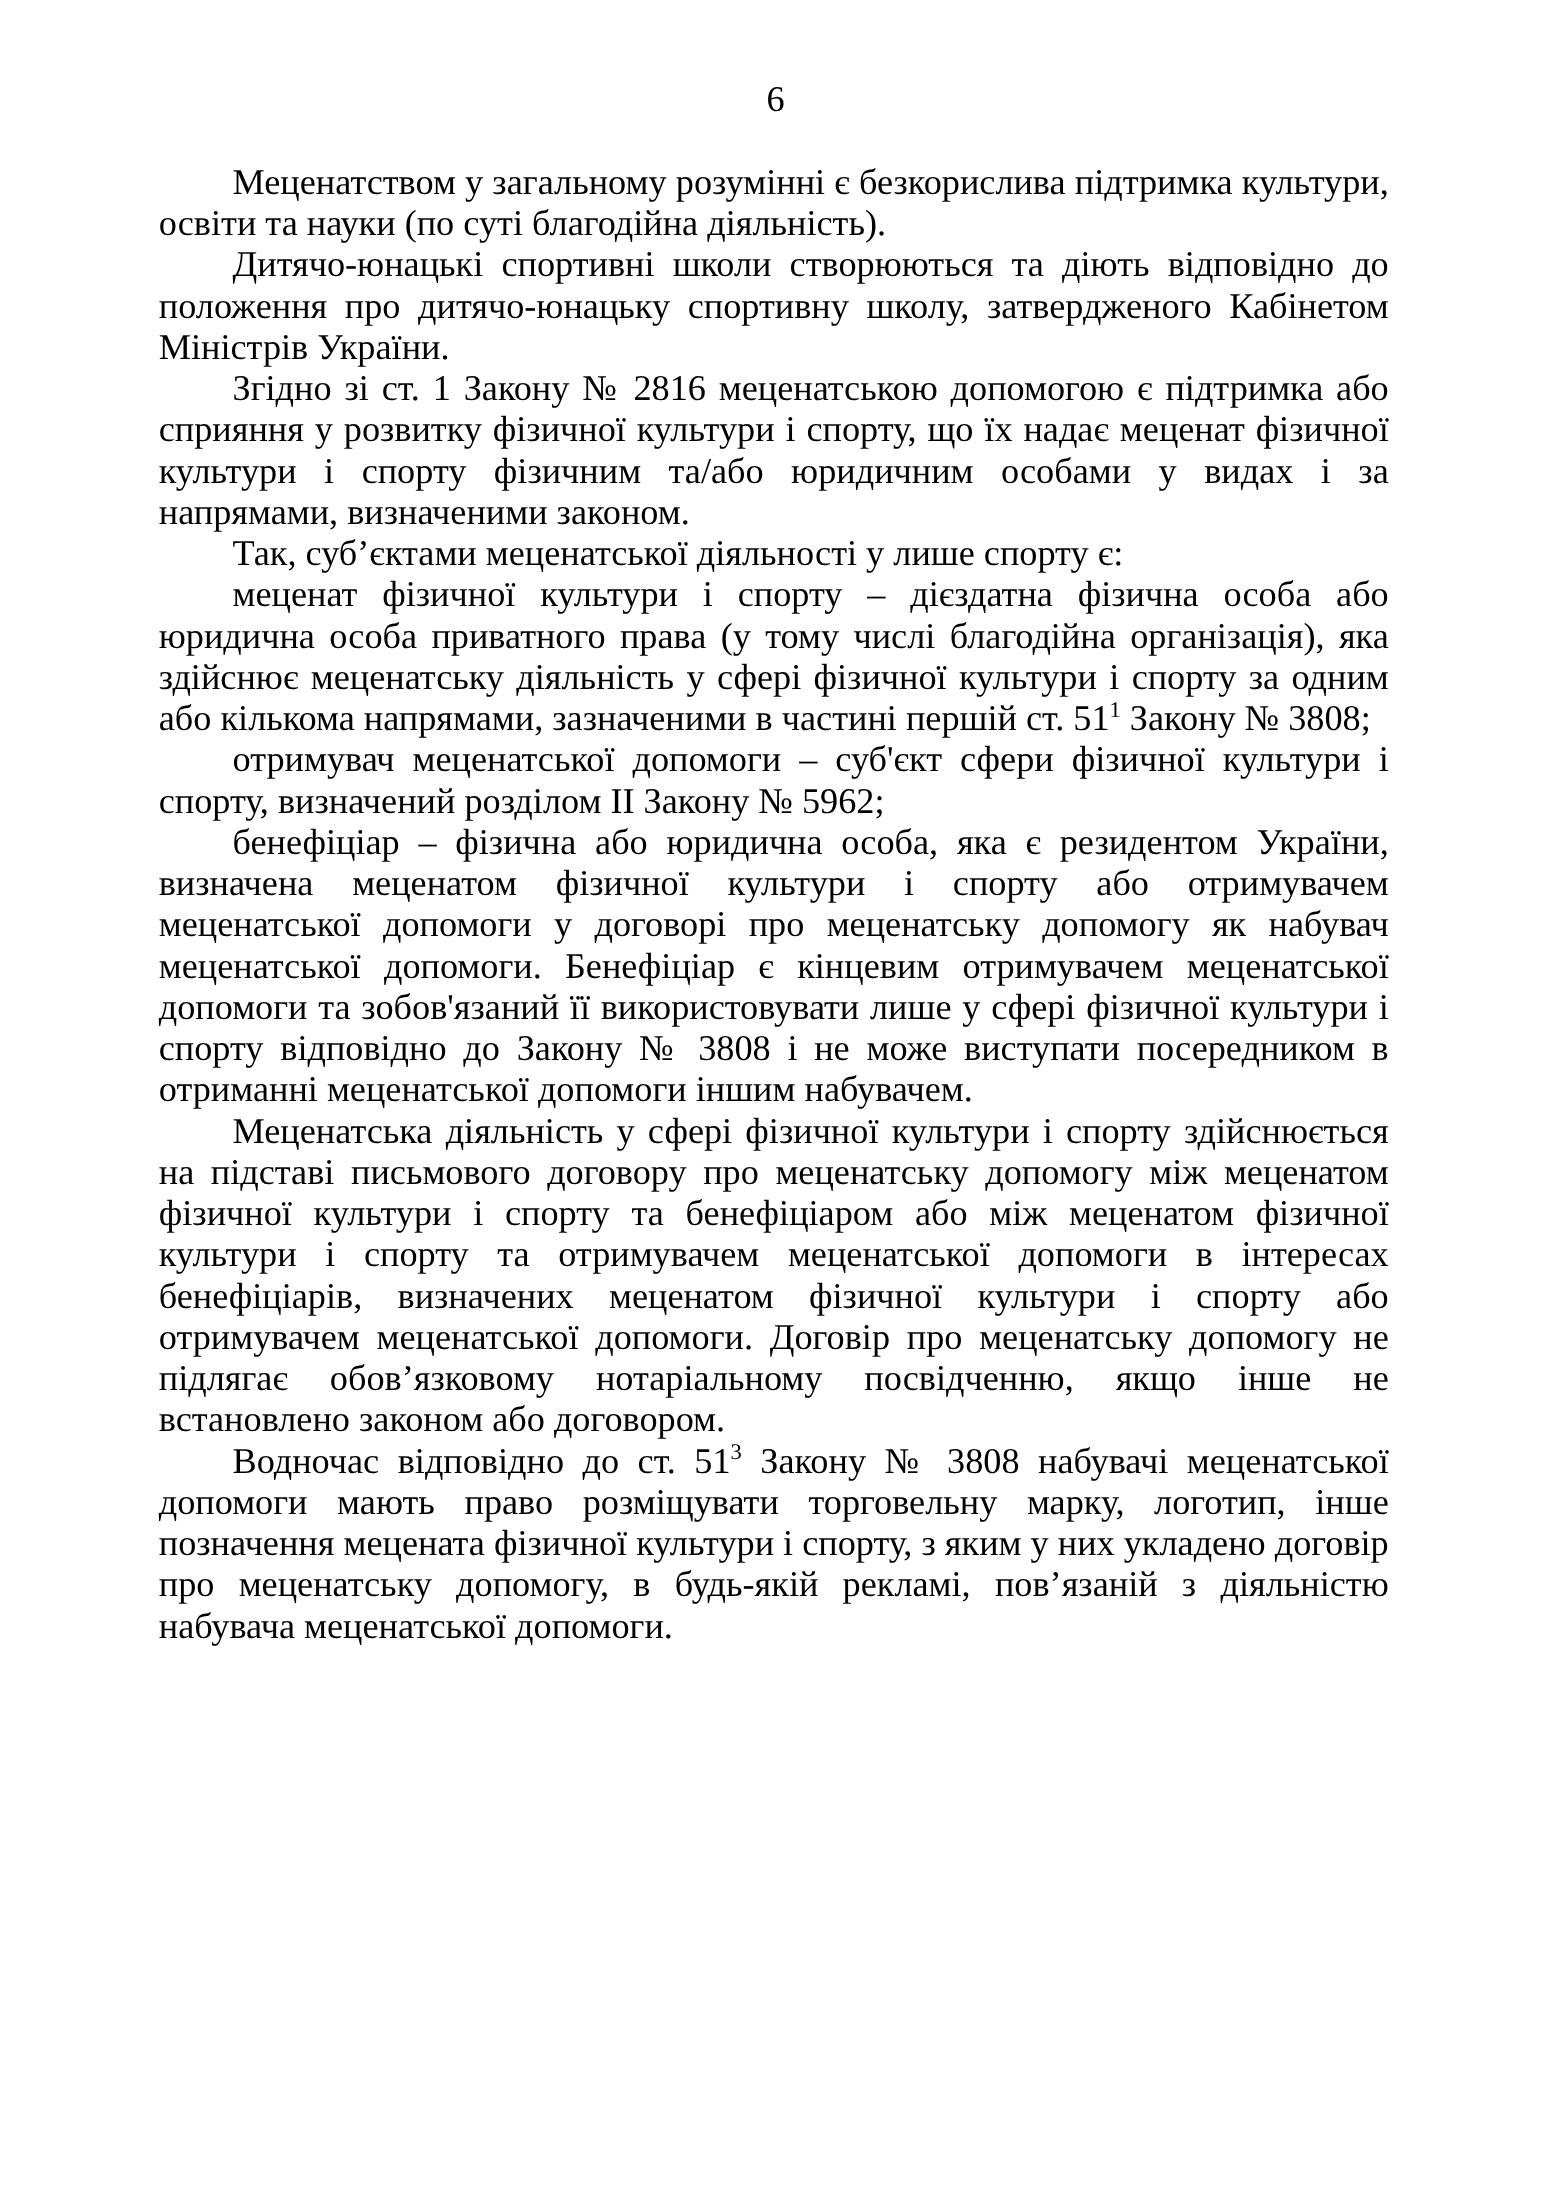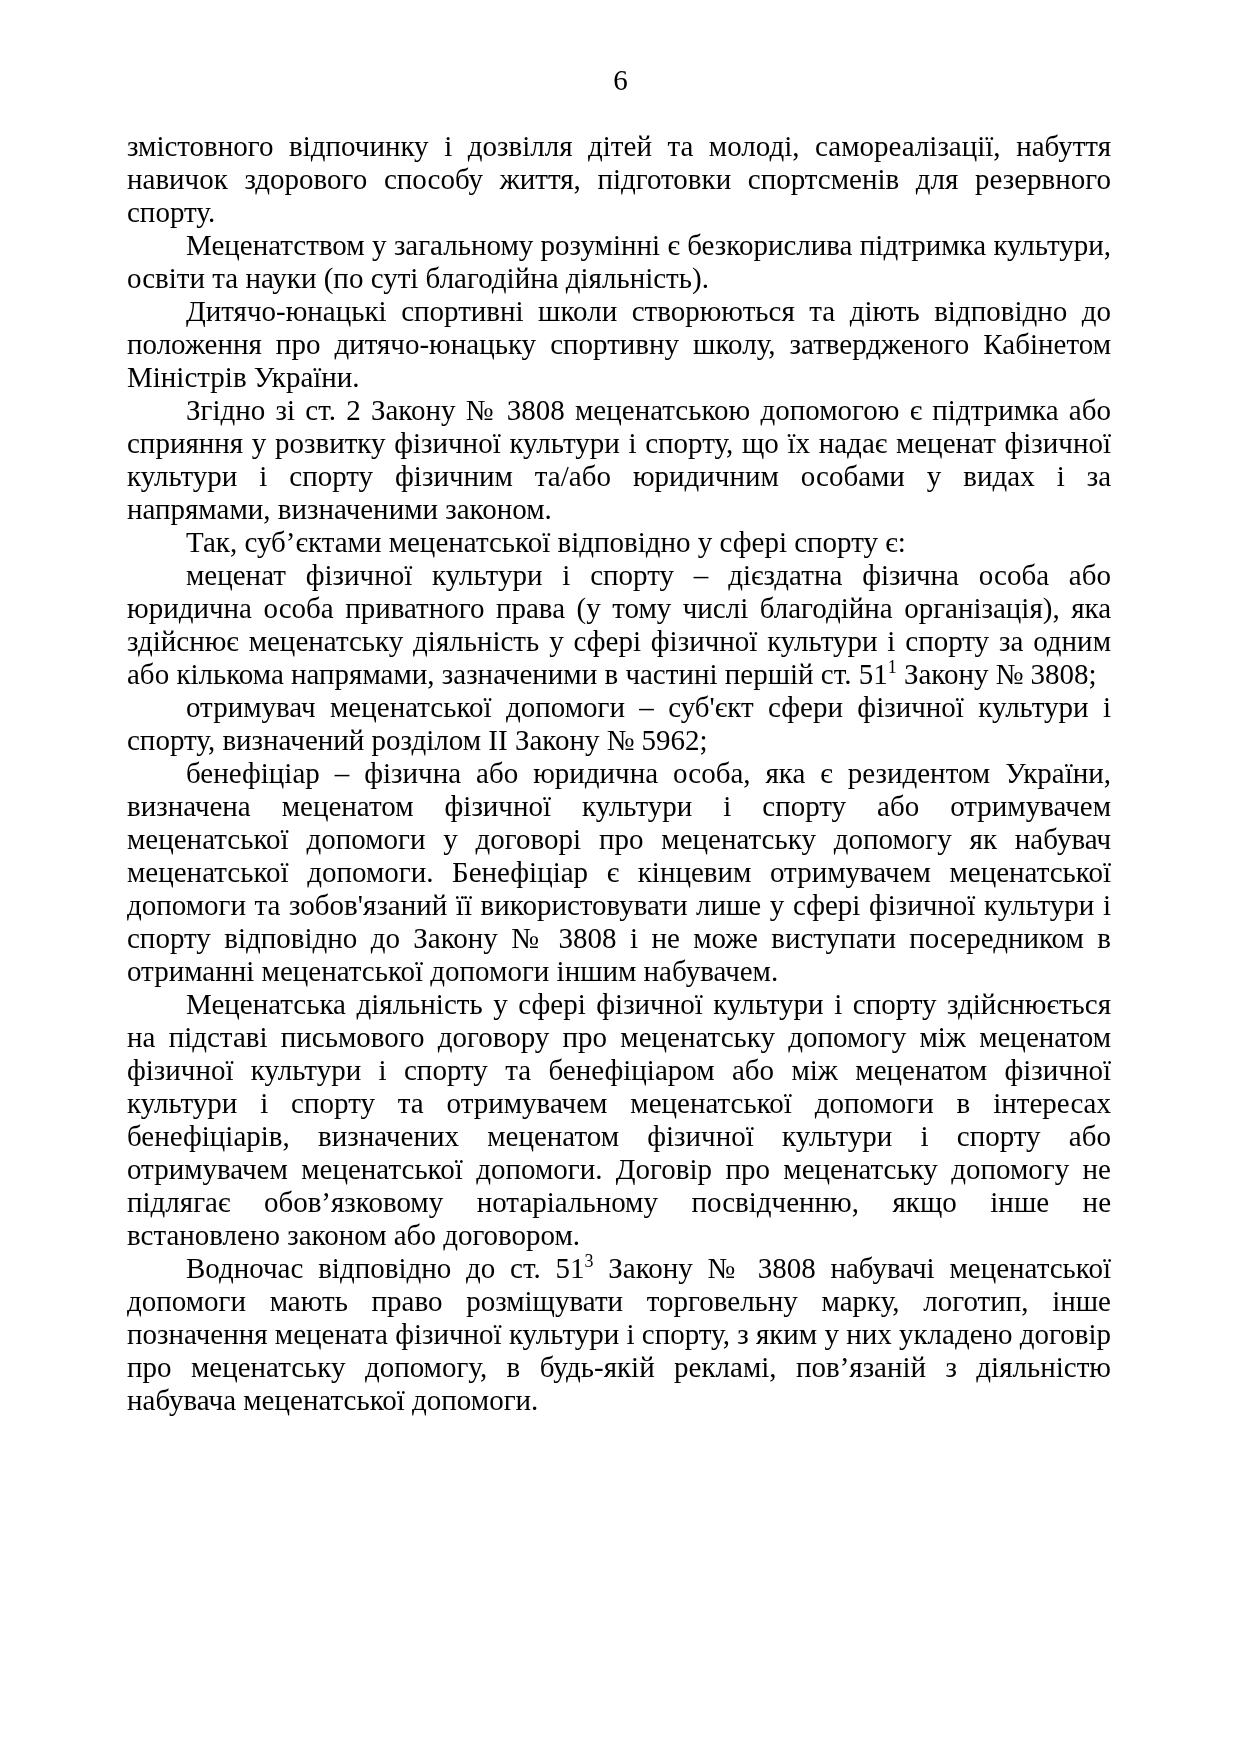--- a/index.html
+++ b/index.html
@@ -46,24 +46,23 @@
     line-height: 0;
     vertical-align: super;
   }
 </style>
 </head>
 <body>
 
 <div class="page">
   <div class="page-number">6</div>
   <div class="content">
-      <p>змістовного відпочинку і дозвілля дітей та молоді, самореалізації, набуття навичок здорового способу життя, підготовки спортсменів для резервного спорту.</p>
       <p class="indent">Меценатством у загальному розумінні є безкорислива підтримка культури, освіти та науки (по суті благодійна діяльність).</p>
       <p class="indent">Дитячо-юнацькі спортивні школи створюються та діють відповідно до положення про дитячо-юнацьку спортивну школу, затвердженого Кабінетом Міністрів України.</p>
-      <p class="indent">Згідно зі ст. 2 Закону № 3808 меценатською допомогою є підтримка або сприяння у розвитку фізичної культури і спорту, що їх надає меценат фізичної культури і спорту фізичним та/або юридичним особами у видах і за напрямами, визначеними законом.</p>
-      <p class="indent">Так, суб’єктами меценатської відповідно у сфері спорту є:</p>
+      <p class="indent">Згідно зі ст. 1 Закону № 2816 меценатською допомогою є підтримка або сприяння у розвитку фізичної культури і спорту, що їх надає меценат фізичної культури і спорту фізичним та/або юридичним особами у видах і за напрямами, визначеними законом.</p>
+      <p class="indent">Так, суб’єктами меценатської діяльності у лише спорту є:</p>
       <p class="indent">меценат фізичної культури і спорту – дієздатна фізична особа або юридична особа приватного права (у тому числі благодійна організація), яка здійснює меценатську діяльність у сфері фізичної культури і спорту за одним або кількома напрямами, зазначеними в частині першій ст. 51<sup>1</sup> Закону № 3808;</p>
       <p class="indent">отримувач меценатської допомоги – суб'єкт сфери фізичної культури і спорту, визначений розділом II Закону № 5962;</p>
       <p class="indent">бенефіціар – фізична або юридична особа, яка є резидентом України, визначена меценатом фізичної культури і спорту або отримувачем меценатської допомоги у договорі про меценатську допомогу як набувач меценатської допомоги. Бенефіціар є кінцевим отримувачем меценатської допомоги та зобов'язаний її використовувати лише у сфері фізичної культури і спорту відповідно до Закону № 3808 і не може виступати посередником в отриманні меценатської допомоги іншим набувачем.</p>
       <p class="indent">Меценатська діяльність у сфері фізичної культури і спорту здійснюється на підставі письмового договору про меценатську допомогу між меценатом фізичної культури і спорту та бенефіціаром або між меценатом фізичної культури і спорту та отримувачем меценатської допомоги в інтересах бенефіціарів, визначених меценатом фізичної культури і спорту або отримувачем меценатської допомоги. Договір про меценатську допомогу не підлягає обов’язковому нотаріальному посвідченню, якщо інше не встановлено законом або договором.</p>
       <p class="indent">Водночас відповідно до ст. 51<sup>3</sup> Закону № 3808 набувачі меценатської допомоги мають право розміщувати торговельну марку, логотип, інше позначення мецената фізичної культури і спорту, з яким у них укладено договір про меценатську допомогу, в будь-якій рекламі, пов’язаній з діяльністю набувача меценатської допомоги.</p>
     </div>
 </div>
 
 </body></html>

